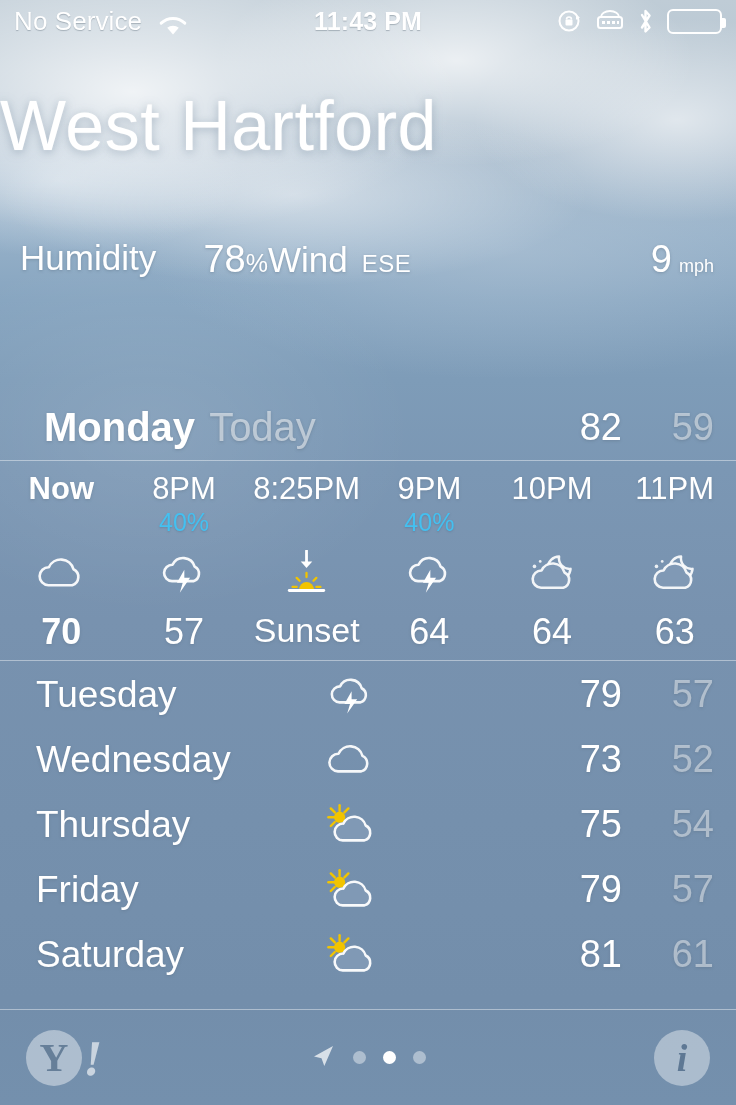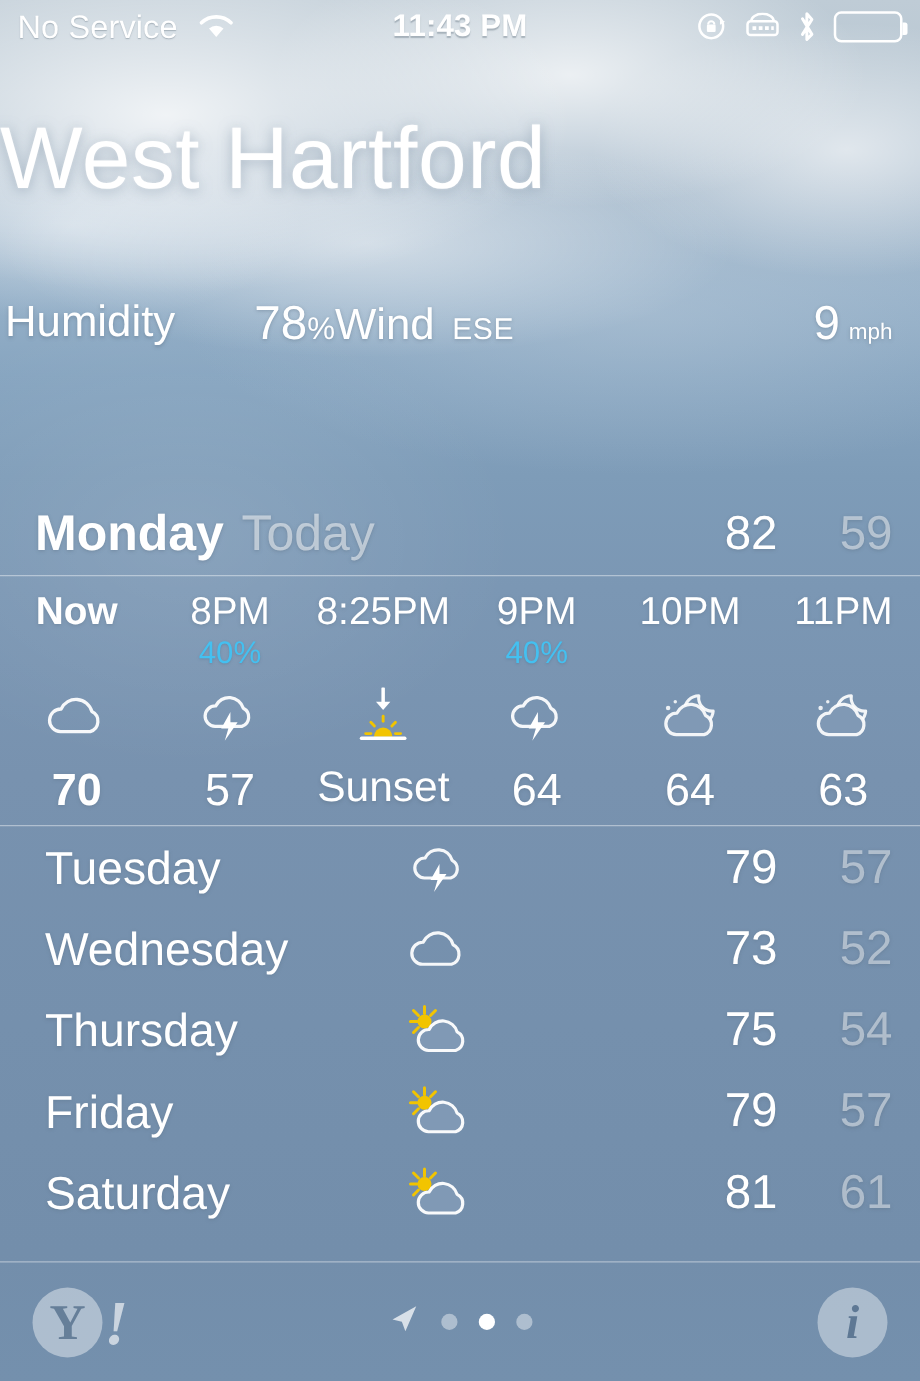--- a/index.html
+++ b/index.html
@@ -35,21 +35,21 @@
         #7490ad 1105px);
   }
 
   
   .statusbar {
     position:absolute; top:0; left:0; width:736px; height:42px;
     display:flex; align-items:center; color:#fff;
     font-size:26px; letter-spacing:.1px;
     text-shadow:0 1px 1px rgba(70,85,100,.35);
   }
-  .sb-left { position:absolute; left:14px; display:flex; align-items:center; gap:16px; }
+  .sb-left { position:absolute; left:14px; display:flex; align-items:flex-end; gap:16px; }
   .sb-center { position:absolute; left:0; width:736px; text-align:center; font-weight:700; font-size:25px; }
   .sb-right { position:absolute; right:14px; display:flex; align-items:center; gap:13px; }
   .sb-carrier{ font-size:26px; }
   .wifi svg, .sb-right svg { display:block; }
   .battery {
     width:55px; height:25px; border:2.5px solid #ffffff; border-radius:6px;
     position:relative; padding:2.5px; background:transparent;
   }
   .battery::after{
     content:""; position:absolute; right:-6px; top:7px; width:4px; height:10px;
@@ -64,35 +64,35 @@
     text-shadow:0 2px 10px rgba(120,140,160,.55), 0 0 2px rgba(255,255,255,.6);
   }
 
   
   .cond { position:absolute; top:226px; left:0; width:736px; color:#fff;
           text-shadow:0 1px 3px rgba(90,110,130,.45); }
   .cond-row { display:flex; height:66px; align-items:center; }
   .c-label { font-size:35px; font-weight:300; }
   .c-val   { font-size:38px; font-weight:300; }
   .c-unit  { font-size:25px; font-weight:300; }
-  .cell-humid  { width:268px; padding-left:4px; display:flex; }
+  .cell-humid  { width:268px; padding-left:20px; display:flex; }
   .cell-humid .c-val{ margin-left:auto; }
   .cell-wind   { flex:1; display:flex; align-items:baseline; padding-right:22px; }
   .cell-wind .dir{ font-size:24px; margin-left:14px; letter-spacing:.5px; }
   .cell-wind .spd{ margin-left:auto; font-size:38px; }
   .cell-wind .sunit{ font-size:18px; margin-left:7px; }
   .cell-rain  { width:268px; padding-left:20px; display:flex; }
   .cell-rain .c-val{ margin-left:auto; }
   .cell-feels { flex:1; display:flex; align-items:baseline; padding-right:22px; }
   .cell-feels .c-val{ margin-left:auto; }
 
   
   .today-row {
     position:absolute; top:398px; left:0; width:736px; height:58px;
-    display:flex; align-items:center; color:#fff; padding:0 22px 0 28px;
+    display:flex; align-items:center; color:#fff; padding:0 22px 0 44px;
     text-shadow:0 1px 3px rgba(90,110,130,.45);
   }
   .today-day { font-size:40px; font-weight:700; }
   .today-lbl { font-size:40px; font-weight:300; color:rgba(255,255,255,.52); margin-left:14px; }
   .today-hi  { margin-left:auto; font-size:38px; font-weight:300; }
   .today-lo  { font-size:38px; font-weight:300; color:rgba(255,255,255,.48); width:92px; text-align:right; }
 
   .hr { position:absolute; left:0; width:736px; height:1px; background:rgba(255,255,255,.42); }
 
   

